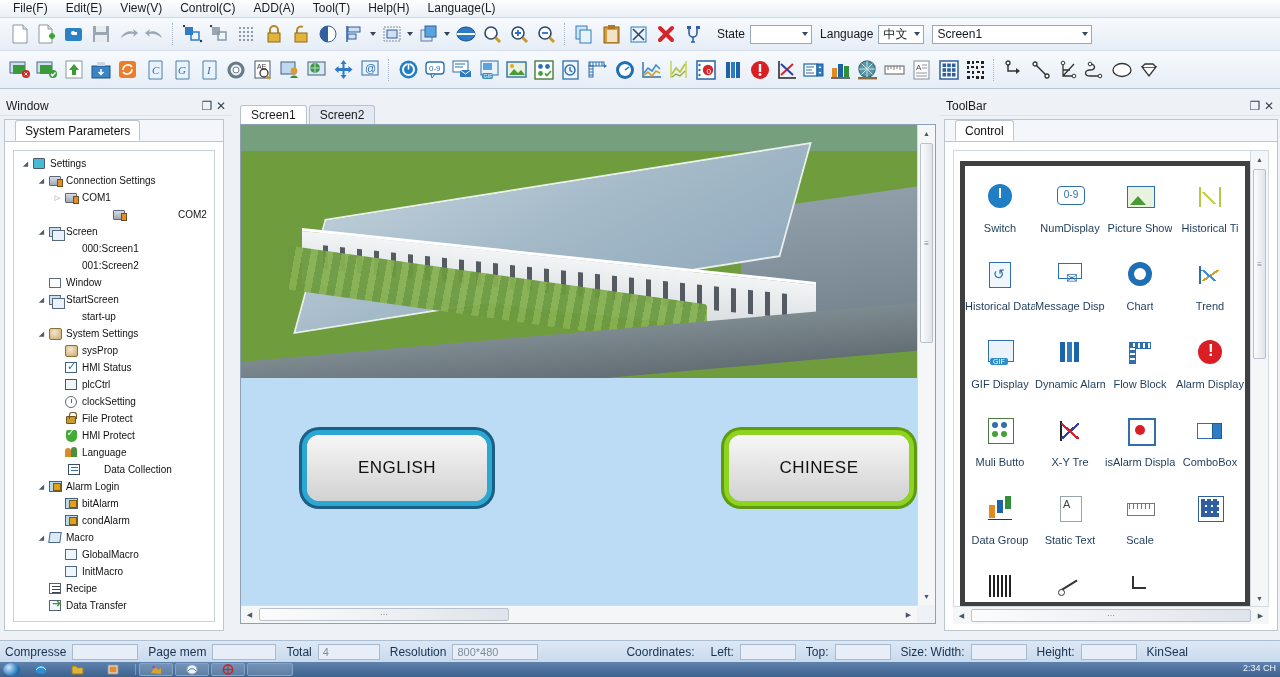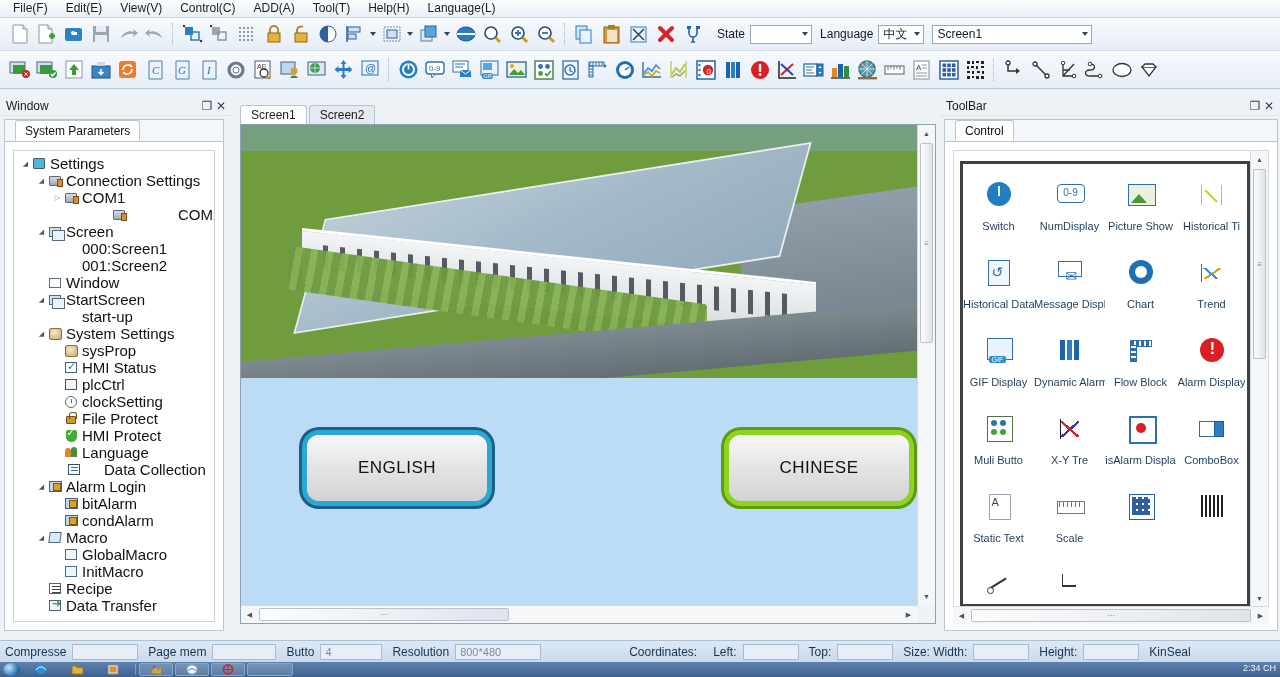--- a/index.html
+++ b/index.html
@@ -101,21 +101,21 @@
     padding: 4px 0 0 0;
   }
   .tnode { display: flex; align-items: center; height: 17px; font-size: 12px;
     white-space: nowrap; color: #111; }
   .tw { display:inline-block; width: 11px; flex: none; text-align: center;
         color:#5d6a7a; font-size: 8px; }
   .tw.open::before { content: "◢"; font-size: 7px; color:#4e5d6e; }
   .tw.closed::before { content: "▷"; font-size: 7px; color:#7b8797; }
   .tico { width: 16px; height: 15px; flex: none; display: flex;
     align-items: center; justify-content: center; margin-right: 3px; }
-  .tlabel { font-size: 15px; }
+  .tlabel { font-size: 10px; }
 
   
   .ic { display:inline-block; position:relative; }
   .ic-settings { width:12px;height:11px;background:#49b9d8;border:1.5px solid #4b5a6b;border-radius:1px; }
   .ic-conn { width:12px;height:10px;background:linear-gradient(#d8dde3,#9fa9b5);border:1px solid #5b6878;border-radius:1px; }
   .ic-conn::after{content:"";position:absolute;right:-3px;top:2px;width:4px;height:6px;background:#e28c2a;border:1px solid #6a5024;}
   .ic-screen { width:12px;height:10px;background:#cfe0f2;border:1px solid #56697d; }
   .ic-screen::after{content:"";position:absolute;left:2px;top:2px;width:11px;height:9px;background:#e9f1fa;border:1px solid #56697d;}
   .ic-window { width:12px;height:10px;background:#fff;border:1.5px solid #5e6d7d; }
   .ic-sys { width:13px;height:12px;background:radial-gradient(circle at 40% 35%,#f3e7cf,#cba86b);border:1px solid #8a6f3c;border-radius:2px; }
@@ -255,21 +255,21 @@
     position: absolute; left: 940px; top: 97px; width: 340px; height: 540px;
     background: #eef2f7;
   }
   #rightdock .dock-body { left: 4px; right: 2px; }
   .ctrl-scroll {
     position: absolute; left: 8px; top: 30px; right: 8px; bottom: 22px;
     border: 1px solid #d2d9e1; background: #fff; overflow: hidden;
   }
   .ctrl-inner {
     position: absolute; left: 6px; top: 10px; right: 18px; bottom: 0;
-    border: 3px solid #404040; background: #fff;
+    border: 5px solid #404040; background: #fff;
     display: flex; flex-wrap: wrap; align-content: flex-start;
     padding-top: 8px;
   }
   .ctrl-item {
     width: 25%; height: 78px; display: flex; flex-direction: column;
     align-items: center; justify-content: flex-start; padding-top: 6px;
   }
   .ctrl-ico { width: 32px; height: 32px; position: relative; }
   .ctrl-lbl {
     margin-top: 10px; font-size: 11px; color: #1c3c5c; text-align: center;
@@ -1242,20 +1242,26 @@
               <div class="ctrl-lbl">isAlarm Displa</div>
             </div>
             <div class="ctrl-item">
               <div class="ctrl-ico">
                 <span class="ci ci-combo"></span>
               </div>
               <div class="ctrl-lbl">ComboBox</div>
             </div>
             <div class="ctrl-item">
               <div class="ctrl-ico">
+                <span class="ci ci-dg"></span>
+              </div>
+              <div class="ctrl-lbl">Data Group</div>
+            </div>
+            <div class="ctrl-item">
+              <div class="ctrl-ico">
                 <span class="ci ci-st"></span>
               </div>
               <div class="ctrl-lbl">Static Text</div>
             </div>
             <div class="ctrl-item">
               <div class="ctrl-ico">
                 <span class="ci ci-scale"></span>
               </div>
               <div class="ctrl-lbl">Scale</div>
             </div>
@@ -1296,21 +1302,21 @@
         <div class="sb-arrow" style="right:0;top:0;">▶</div>
       </div>
     </div>
   </div>
 
   <div id="statusbar">
     <span class="sb-lbl">Compresse</span>
     <span class="sb-box" style="width:66px;"></span>
     <span class="sb-lbl">Page mem</span>
     <span class="sb-box" style="width:64px;"></span>
-    <span class="sb-lbl">Butto</span>
+    <span class="sb-lbl">Total</span>
     <span class="sb-box" style="width:62px;">4</span>
     <span class="sb-lbl">Resolution</span>
     <span class="sb-box" style="width:86px;">800*480</span>
     <span style="width:78px;"></span>
     <span class="sb-lbl">Coordinates:</span>
     <span class="sb-lbl" style="margin-left:10px;">Left:</span>
     <span class="sb-box" style="width:56px;"></span>
     <span class="sb-lbl">Top:</span>
     <span class="sb-box" style="width:56px;"></span>
     <span class="sb-lbl">Size: Width:</span>

